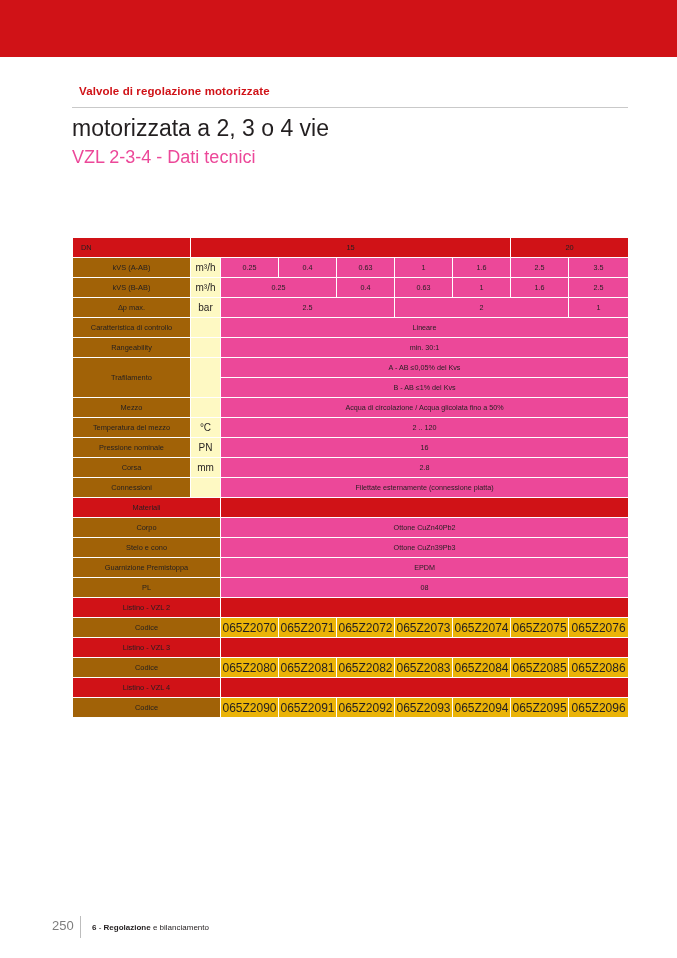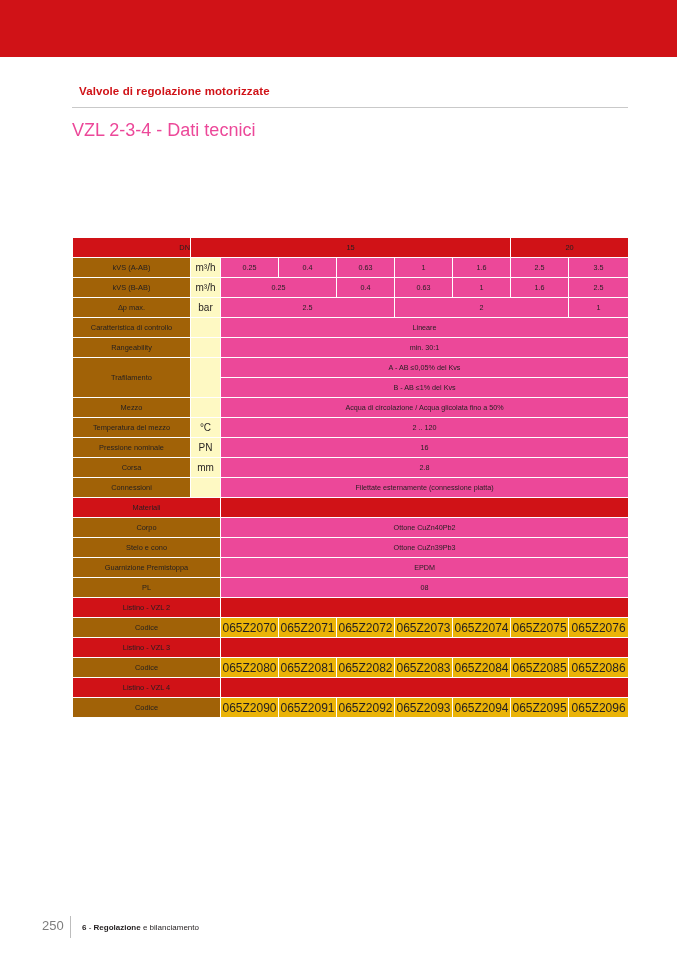--- a/index.html
+++ b/index.html
@@ -125,21 +125,21 @@
   .code {
     background: #eab308;
     font-weight: bold;
     font-size: 12px;
   }
 
   
   .footer {
     position: absolute;
     bottom: 18px;
-    left: 42px;
+    left: 52px;
     width: 600px;
     height: 22px;
   }
   .footer-page {
     position: absolute;
     left: 0;
     top: 0;
     font-size: 13px;
     color: #7d7d7d;
   }
@@ -163,39 +163,40 @@
 </head>
 <body>
 
 <div class="top-band"></div>
 
 <div class="content">
   <div class="eyebrow">Valvole di regolazione motorizzate</div>
   <div class="rule"></div>
 
   <div class="title-block">
+    <div class="title-line">motorizzata a 2, 3 o 4 vie</div>
     <div class="title-strong">VZL 2-3-4 - Dati tecnici</div>
   </div>
 
   <table class="spec">
     <colgroup>
       <col style="width:118px">
       <col style="width:30px">
       <col style="width:58px">
       <col style="width:58px">
       <col style="width:58px">
       <col style="width:58px">
       <col style="width:58px">
       <col style="width:58px">
       <col style="width:60px">
     </colgroup>
     <tbody>
 
       <tr>
-        <td class="hdr" style="text-align:right;padding-left:8px">DN</td>
+        <td class="hdr" style="text-align:left;padding-left:8px">DN</td>
         <td class="hdr" colspan="6">15</td>
         <td class="hdr" colspan="2">20</td>
       </tr>
 
       <tr>
         <td class="lbl">kVS (A-AB)</td>
         <td class="unit">m³/h</td>
         <td class="val">0.25</td>
         <td class="val">0.4</td>
         <td class="val">0.63</td>

